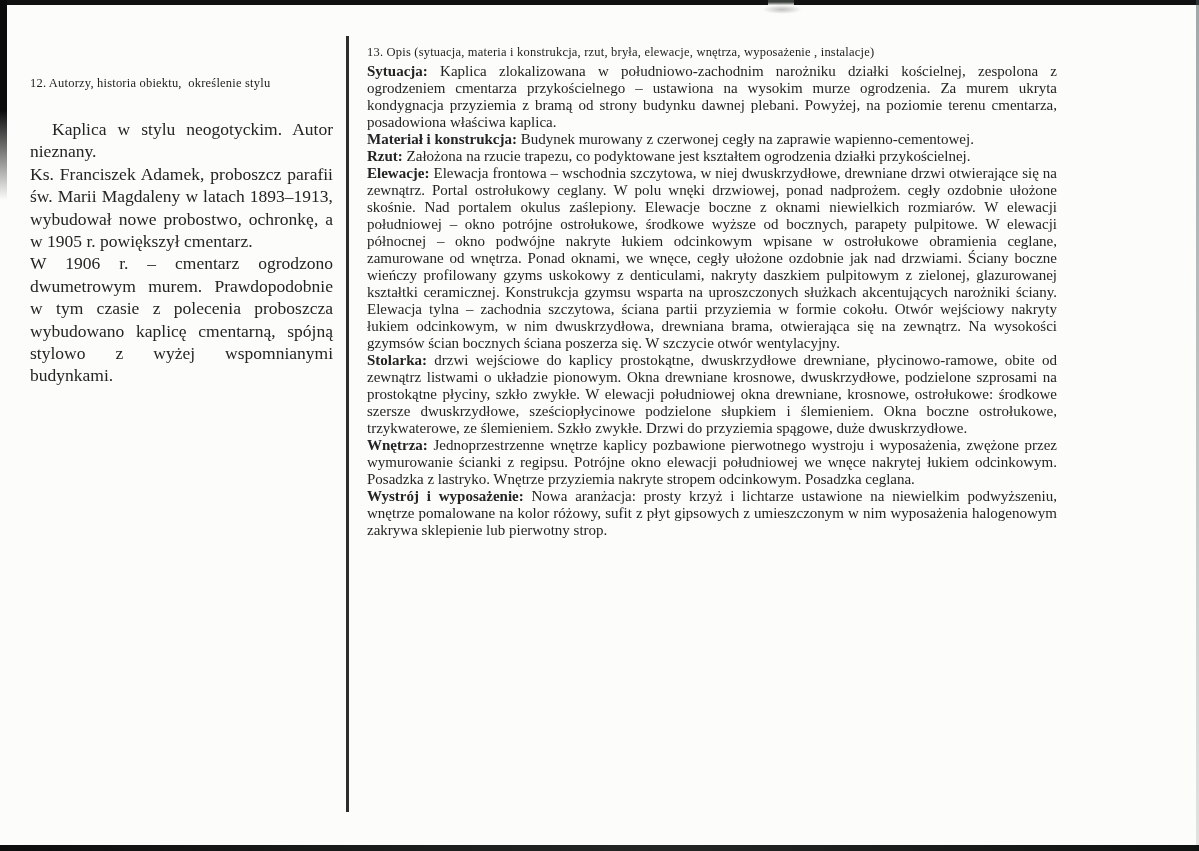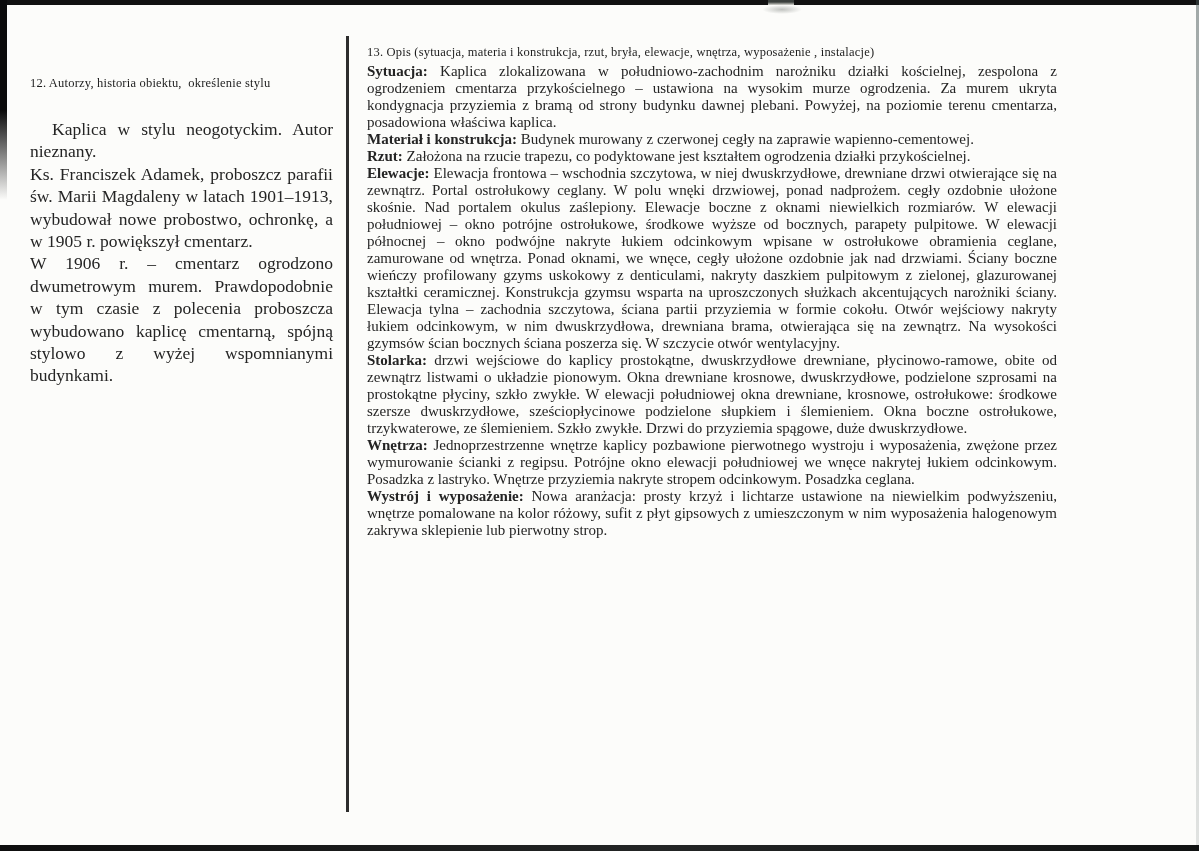--- a/index.html
+++ b/index.html
@@ -46,21 +46,21 @@
 <div class="edge-left"></div>
 <div class="edge-right"></div>
 <div class="edge-bottom"></div>
 
 <div class="divider"></div>
 
 <section class="col-left">
   <div class="hdr">12. Autorzy, historia obiektu,  określenie stylu</div>
   <div class="body">
       <p><span class="u">&nbsp;&nbsp;Kaplica w stylu neogotyckim. Autor nieznany.</span></p>
-      <p><span>Ks. Franciszek Adamek, proboszcz parafii św. Marii Magdaleny w latach 1901–1913, wybudował nowe probostwo, ochronkę, a w 1905 r. powiększył cmentarz.</span></p>
+      <p><span>Ks. Franciszek Adamek, proboszcz parafii św. Marii Magdaleny w latach 1893–1913, wybudował nowe probostwo, ochronkę, a w 1905 r. powiększył cmentarz.</span></p>
       <p><span>W 1906 r. – cmentarz ogrodzono dwumetrowym murem. Prawdopodobnie w tym czasie z polecenia proboszcza wybudowano kaplicę cmentarną, spójną stylowo z wyżej wspomnianymi budynkami.</span></p>
     </div>
 </section>
 
 <section class="col-right">
   <div class="hdr">13. Opis (sytuacja, materia i konstrukcja, rzut, bryła, elewacje, wnętrza, wyposażenie , instalacje)</div>
   <div class="body">
       <p><span class="b">Sytuacja:</span><span> Kaplica zlokalizowana w południowo-zachodnim narożniku działki kościelnej, zespolona z ogrodzeniem cmentarza przykościelnego – ustawiona na wysokim murze ogrodzenia. Za murem ukryta kondygnacja przyziemia z bramą od strony budynku dawnej plebani. Powyżej, na poziomie terenu cmentarza, posadowiona właściwa kaplica.</span></p>
       <p><span class="b">Materiał i konstrukcja:</span><span> Budynek murowany z czerwonej cegły na zaprawie wapienno-cementowej.</span></p>
       <p><span class="b">Rzut:</span><span> Założona na rzucie trapezu, co podyktowane jest kształtem ogrodzenia działki przykościelnej.</span></p>

